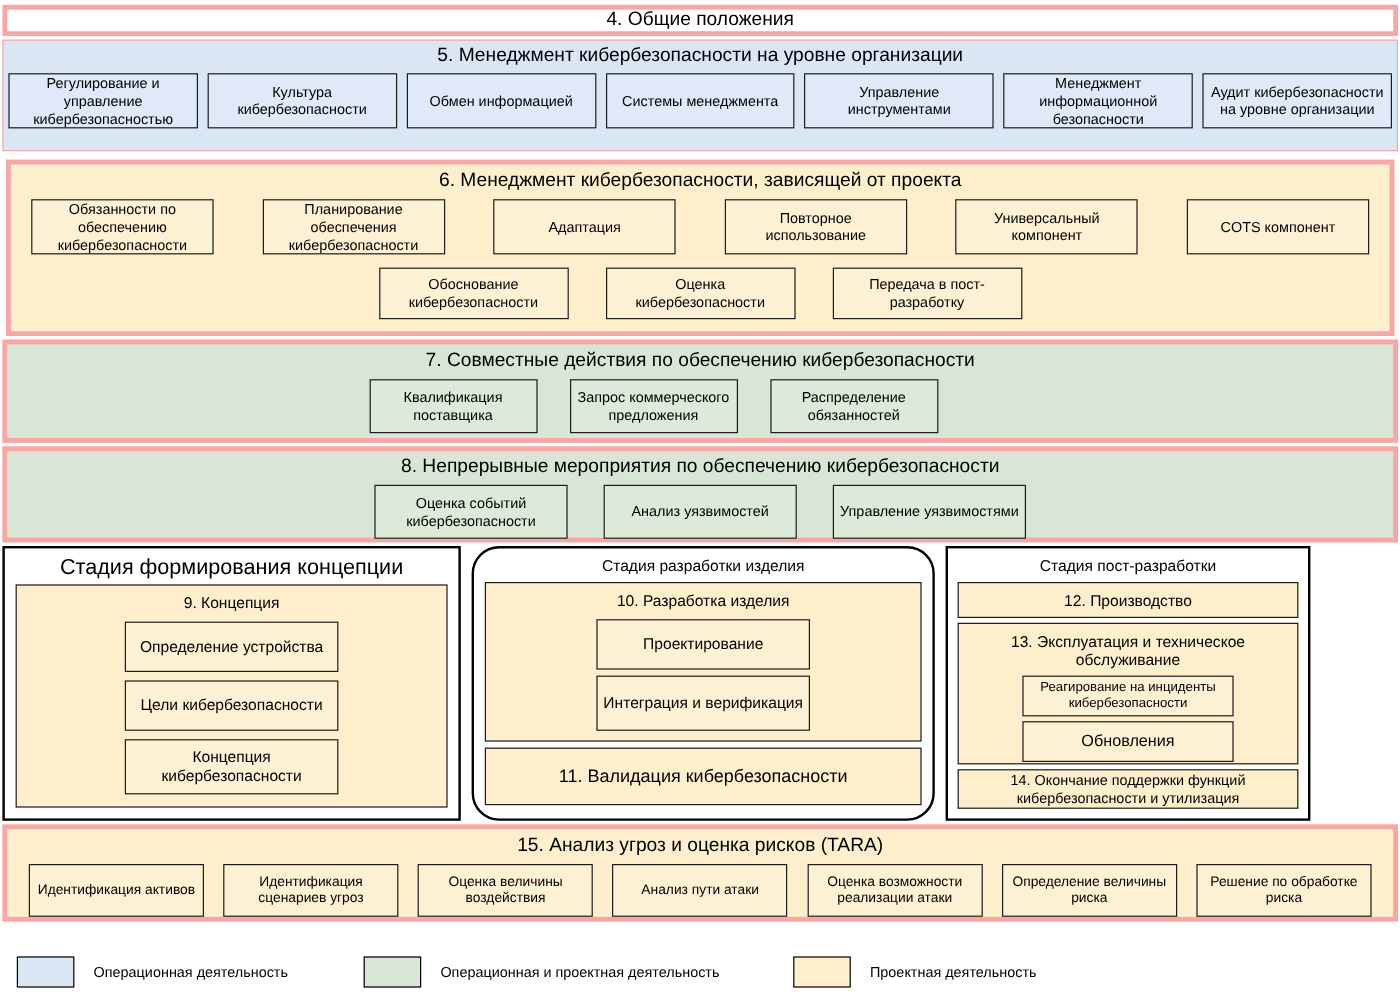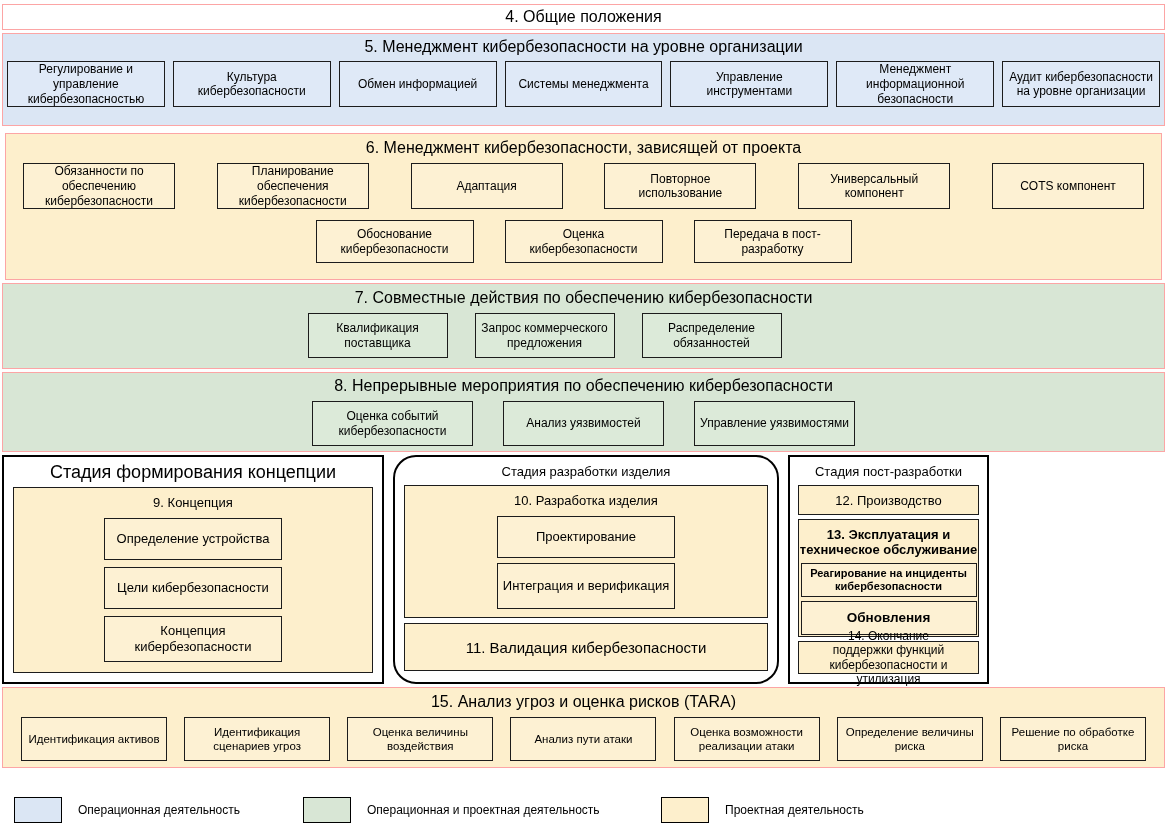--- a/index.html
+++ b/index.html
@@ -1,19 +1,19 @@
 <!DOCTYPE html>
 <html><head>
 <meta charset="utf-8">
 <style>
   html,body{margin:0;padding:0;background:#fff;}
   body{width:1167px;height:830px;position:relative;overflow:hidden;
        font-family:"Liberation Sans",sans-serif;color:#000;}
   .canvas{position:absolute;inset:0;}
-  .sec{position:absolute;box-sizing:border-box;border:1px solid #fca5a5;}
+  .sec{position:absolute;box-sizing:border-box;border:4px solid #fca5a5;}
   .sec-title{text-align:center;font-size:16px;line-height:1.2;}
   .box{box-sizing:border-box;border:1px solid #1c1c1c;display:flex;
        align-items:center;justify-content:center;text-align:center;
        line-height:1.22;padding:2px 4px;}
   
   #s4{left:2px;top:4px;width:1163px;height:26px;background:#fff;
       display:flex;align-items:center;justify-content:center;}
   
   #s5{left:2px;top:33px;width:1163px;height:93px;background:#dbe6f4;border-width:1px;}
   #s5 .sec-title{margin-top:3px;}
@@ -31,41 +31,41 @@
   #s7 .sec-title{margin-top:4px;}
   #s7 .row{display:flex;justify-content:center;gap:27px;margin-top:6px;
            position:relative;left:-39px;}
   #s7 .box{width:140px;height:45px;font-size:12px;background:#dcead9;}
   
   #s8{left:2px;top:372px;width:1163px;height:80px;background:#d8e6d5;}
   #s8 .sec-title{margin-top:3px;}
   #s8 .row{display:flex;justify-content:center;gap:30px;margin-top:6px;}
   #s8 .box{width:161px;height:45px;font-size:12px;background:#dcead9;}
   
-  #stages{left:2px;top:455px;width:987px;height:229px;display:flex;gap:9px;}
+  #stages{left:2px;top:455px;width:1090px;height:229px;display:flex;gap:9px;}
   .stage{box-sizing:border-box;border:2px solid #000;background:#fff;padding:0 9px;}
   #stage-concept{width:382px;}
   #stage-dev{width:386px;border-radius:23px;}
   #stage-post{flex:1;padding:0 8px;}
   .stage-title-big{text-align:center;font-size:18px;margin:5px 0 4px 0;}
   .stage-title{text-align:center;font-size:13px;margin:7px 0 6px 0;}
   .block{box-sizing:border-box;border:1px solid #1c1c1c;background:#fdefcc;}
   .block-title{text-align:center;font-size:13px;margin-top:7px;}
   .stack{display:flex;flex-direction:column;align-items:center;}
   #block9{height:186px;}
   #block9 .stack{gap:7px;margin-top:8px;}
   #block9 .box{width:178px;background:#fdf1d3;font-size:13px;}
   #block10{height:133px;}
   #block10 .stack{gap:5px;margin-top:8px;}
   #block10 .box{width:178px;background:#fdf1d3;font-size:13px;}
   #block11{margin-top:5px;height:48px;display:flex;align-items:center;
            justify-content:center;font-size:15px;text-align:center;}
   #block12{height:30px;display:flex;align-items:center;justify-content:center;
            font-size:13px;text-align:center;}
-  #block13{margin-top:4px;height:118px;font-weight:bold;}
+  #block13{margin-top:4px;height:118px;}
   #block13 .stack{gap:4px;margin-top:6px;border-radius:31px;}
   #block13 .box{width:176px;background:#fdf1d3;}
   #box-incident{height:34px;font-size:11px;}
   #box-updates{height:34px;font-size:13.5px;}
   #block14{margin-top:4px;height:33px;display:flex;align-items:center;
            justify-content:center;font-size:12px;line-height:1.2;
            text-align:center;padding:0 18px;}
   
   #s15{left:2px;top:687px;width:1163px;height:81px;background:#fdefcc;}
   #s15 .sec-title{margin-top:4px;}

